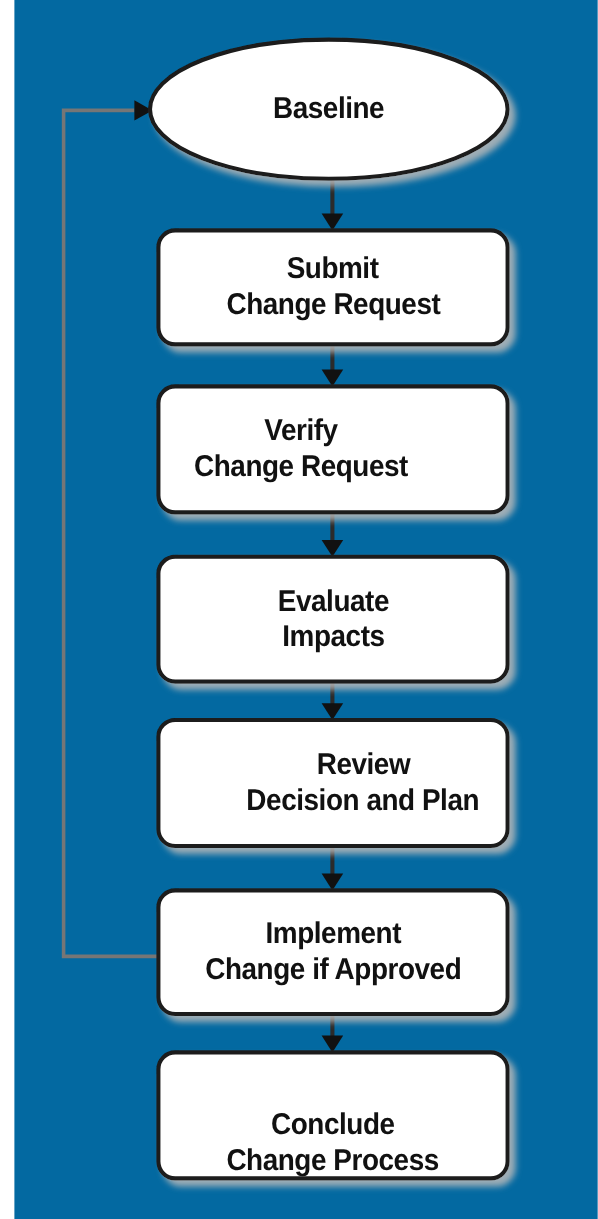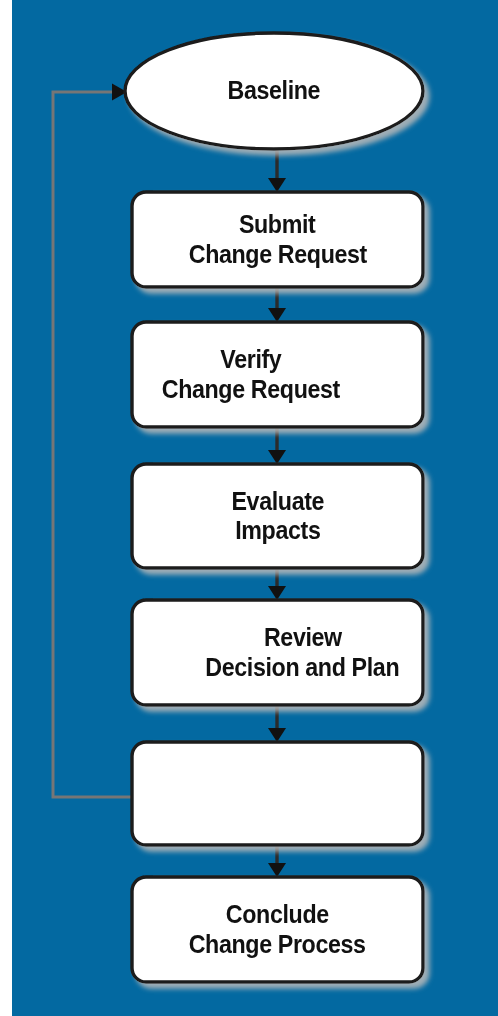--- a/index.html
+++ b/index.html
@@ -129,19 +129,23 @@
   <div class="node-label" style="left:120px; top:464px; width:291px; height:104px;">
     <span class="ln">Evaluate</span>
     <span class="ln">Impacts</span>
   </div>
 
   <div class="node-label" style="left:120px; top:600px; width:291px; height:105px;padding-left:25px;">
     <span class="ln">Review</span>
     <span class="ln">Decision and Plan</span>
   </div>
 
+  <div class="node-label" style="left:120px; top:742px; width:291px; height:103px;">
+    <span class="ln">Implement</span>
+    <span class="ln">Change if Approved</span>
+  </div>
 
-  <div class="node-label" style="left:120px; top:877px; width:291px; height:105px;">
+  <div class="node-label" style="left:120px; top:877px; width:291px; height:105px;justify-content:flex-end;">
     <span class="ln">Conclude</span>
     <span class="ln">Change Process</span>
   </div>
 
 </div>
 
 </body></html>

